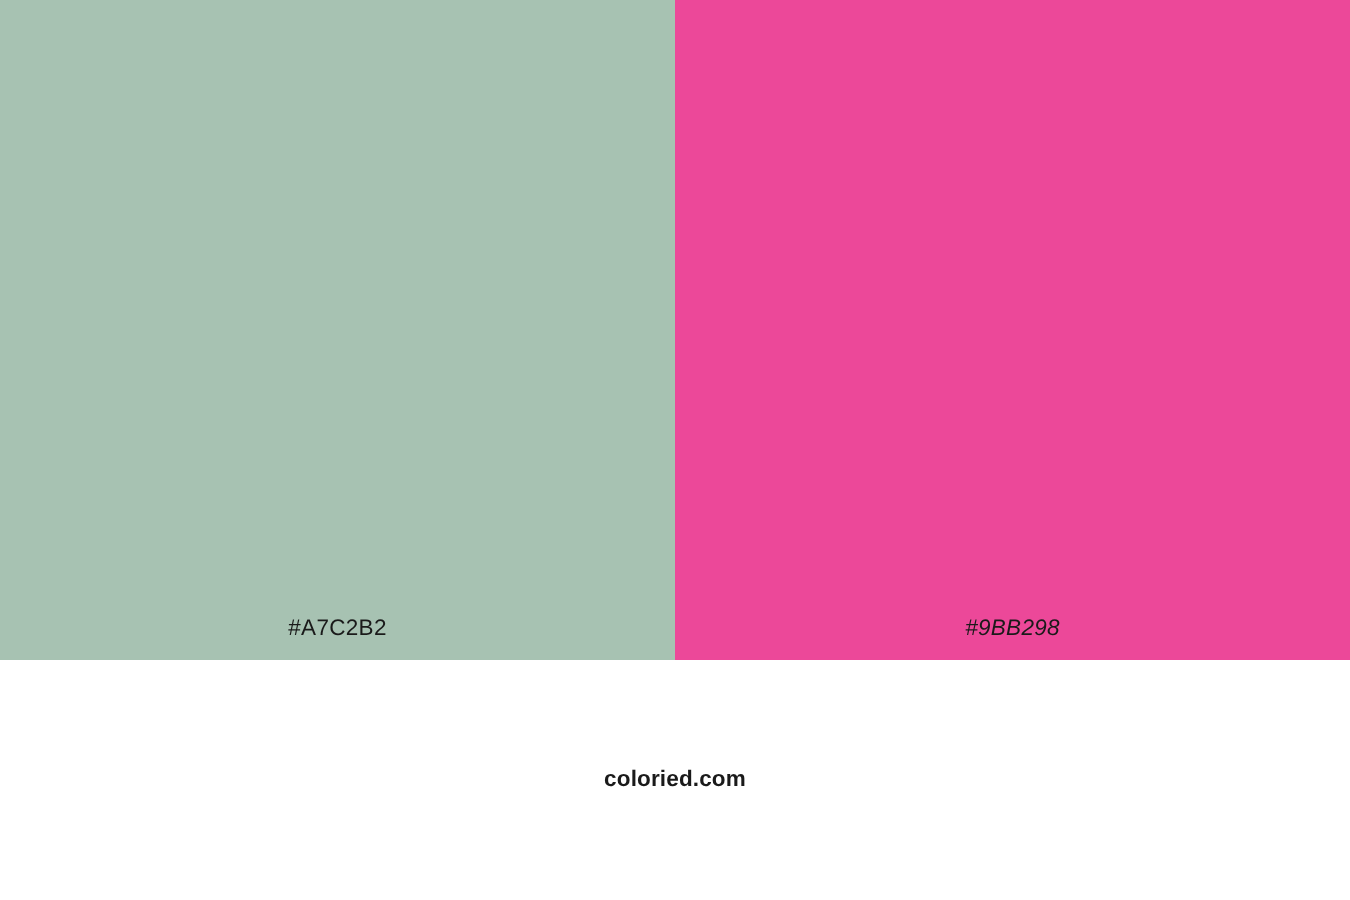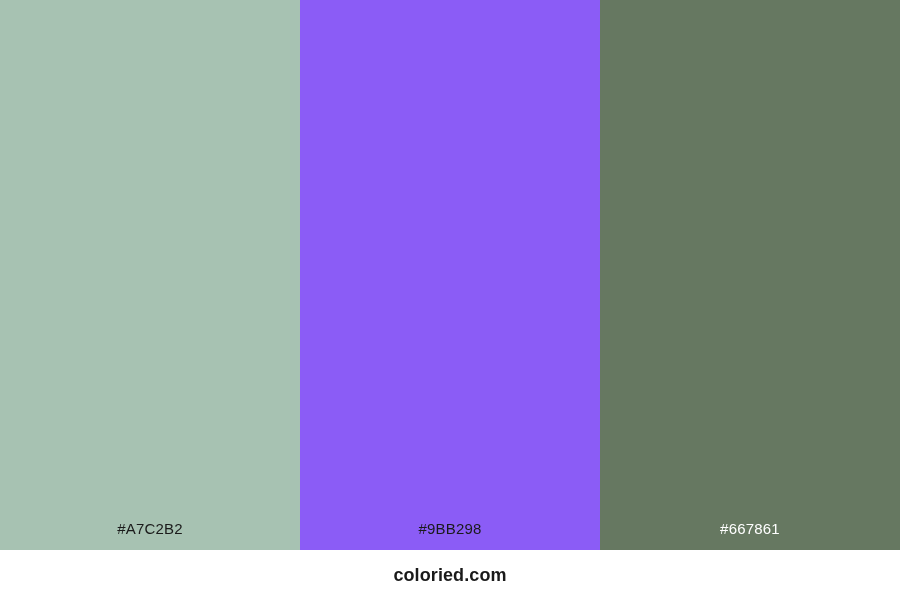--- a/index.html
+++ b/index.html
@@ -17,21 +17,21 @@
     width: 900px;
     height: 600px;
     display: flex;
     flex-direction: column;
     background: #ffffff;
   }
   .swatch-strip {
     display: flex;
     flex-direction: row;
     width: 100%;
-    height: 550px;
+    height: 440px;
   }
   .swatch {
     flex: 1 1 0;
     height: 100%;
     position: relative;
     display: block;
   }
   .swatch-label {
     position: absolute;
     left: 0;
@@ -52,47 +52,44 @@
   }
   .footer {
     flex: 1 1 auto;
     height: 50px;
     background: #ffffff;
     display: flex;
     align-items: center;
     justify-content: center;
   }
   .footer-brand {
-    font-size: 18px;
+    font-size: 15px;
     font-weight: bold;
     color: #1a1a1a;
     font-family: "Liberation Sans", sans-serif;
     letter-spacing: 0.1px;
     line-height: 20px;
   }
 </style>
 </head>
 <body>
 
 <div class="palette-page">
 
   <div class="swatch-strip">
 
     <div class="swatch" style="background-color: rgb(167, 194, 178);">
       <span class="swatch-label label-dark">#A7C2B2</span>
     </div>
 
-    <div class="swatch" style="background-color: #8b5cf6;">
+    <div class="swatch" style="background-color: #ec4899; font-style: italic;">
       <span class="swatch-label label-dark">#9BB298</span>
     </div>
 
 
-    <div class="swatch" style="background-color: rgb(102, 120, 97);">
-      <span class="swatch-label label-light">#667861</span>
-    </div>
 
 
   </div>
 
   <div class="footer">
     <span class="footer-brand">coloried.com</span>
   </div>
 
 </div>
 

